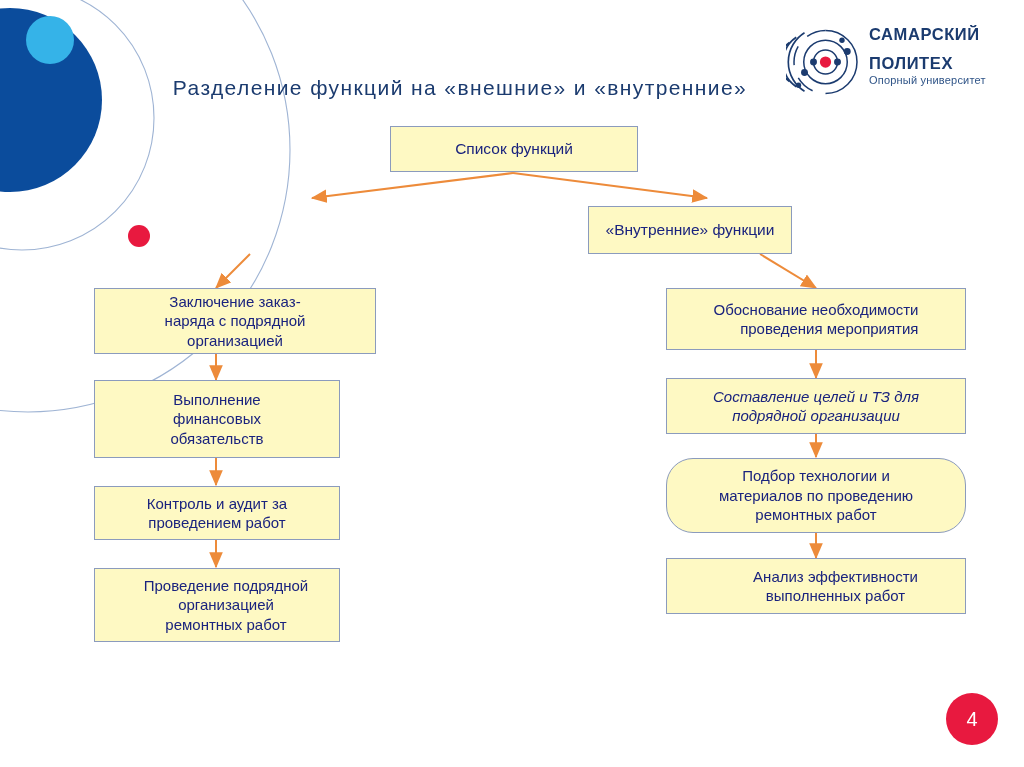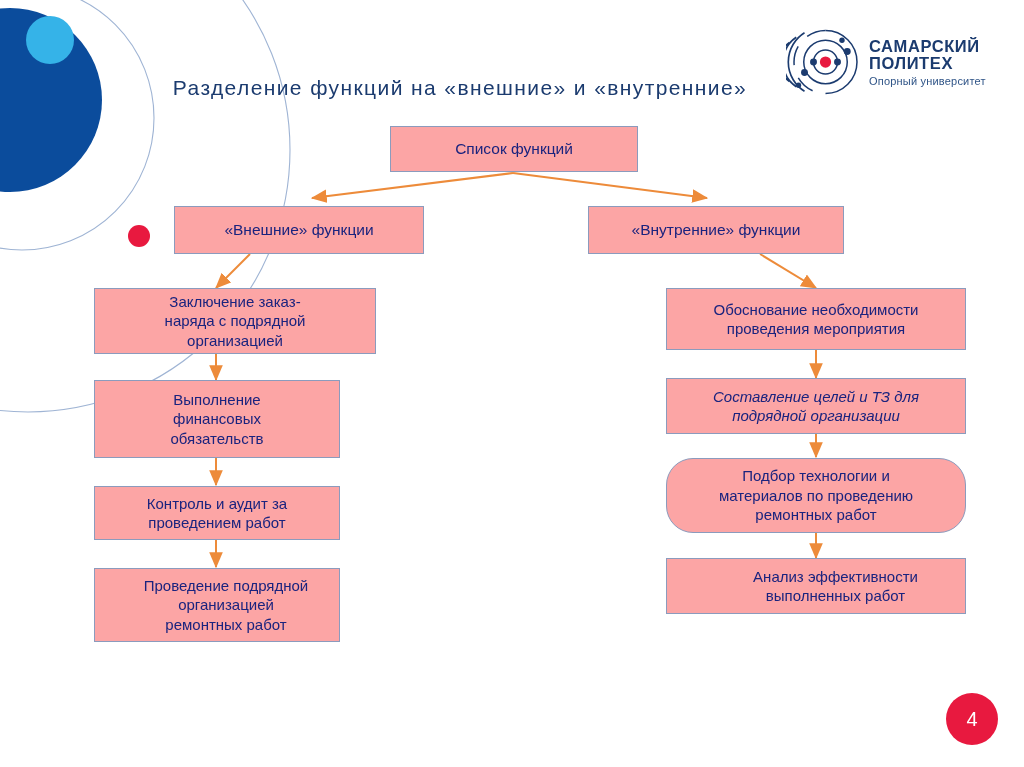--- a/index.html
+++ b/index.html
@@ -34,40 +34,39 @@
   }
 
   
   .logo-wrap {
     position: absolute;
     left: 786px;
     top: 26px;
     width: 205px;
     height: 72px;
     display: flex;
-    align-items: center;
   }
   .logo-mark {
     width: 76px;
     height: 72px;
     flex: 0 0 auto;
   }
   .logo-text {
     margin-left: 7px;
     line-height: 1;
   }
   .logo-l1, .logo-l2 {
     font-family: "Liberation Sans", sans-serif;
     font-weight: bold;
     font-size: 16.5px;
     letter-spacing: 0.6px;
     color: #1b3b6f;
     display: block;
   }
-  .logo-l2 { margin-top: 1px; }
+  .logo-l2 { margin-top: 12px; }
   .logo-l3 {
     display: block;
     font-family: "Liberation Sans", sans-serif;
     font-size: 11px;
     color: #2f5487;
     margin-top: 4px;
     letter-spacing: 0.2px;
   }
 
   
@@ -82,21 +81,21 @@
     font-size: 21px;
     color: #1b3b6f;
     letter-spacing: 1.4px;
     white-space: nowrap;
   }
 
   
   .node {
     position: absolute;
     box-sizing: border-box;
-    background: #fca5a5;
+    background: #fef9c3;
     border: 1px solid #8b9bbd;
     color: #1a237e;
     font-family: "Liberation Sans", sans-serif;
     font-size: 15px;
     line-height: 1.3;
     display: flex;
     align-items: center;
     justify-content: center;
     text-align: center;
     z-index: 3;
@@ -188,24 +187,21 @@
       <path d="M816,350 L816,378"></path>
       <path d="M816,434 L816,457"></path>
       <path d="M816,533 L816,558"></path>
     </g>
   </svg>
 
   <div class="node root" style="left:390px; top:126px; width:248px; height:46px;">
     <span>Список функций</span>
   </div>
 
-  <div class="node level2" style="left:174px; top:206px; width:250px; height:48px;">
-    <span>«Внешние» функции</span>
-  </div>
-  <div class="node level2" style="left:588px; top:206px; width:256px; height:48px;">
+  <div class="node level2" style="left:588px; top:206px; width:204px; height:48px;">
     <span>«Внутренние» функции</span>
   </div>
 
   <div class="node" style="left:94px; top:288px; width:282px; height:66px;">
     <span style="white-space: pre-line;">Заключение заказ-
 наряда с подрядной
 организацией</span>
   </div>
   <div class="node" style="left:94px; top:486px; width:246px; height:54px;">
     <span style="white-space: pre-line;">Контроль и аудит за
@@ -215,21 +211,21 @@
     <span style="white-space: pre-line;">Выполнение
 финансовых
 обязательств</span>
   </div>
   <div class="node" style="left:94px; top:568px; width:246px; height:74px;padding-left:18px;">
     <span style="white-space: pre-line;">Проведение подрядной
 организацией
 ремонтных работ</span>
   </div>
 
-  <div class="node" style="left:666px; top:288px; width:300px; height:62px;">
+  <div class="node" style="left:666px; top:288px; width:300px; height:62px;text-align:right;">
     <span style="white-space: pre-line;">Обоснование необходимости
 проведения мероприятия</span>
   </div>
   <div class="node" style="left:666px; top:378px; width:300px; height:56px;font-style:italic;">
     <span style="white-space: pre-line;">Составление целей и ТЗ для
 подрядной организации</span>
   </div>
   <div class="node" style="left:666px; top:458px; width:300px; height:75px;border-radius:27px;">
     <span style="white-space: pre-line;">Подбор технологии и
 материалов по проведению

